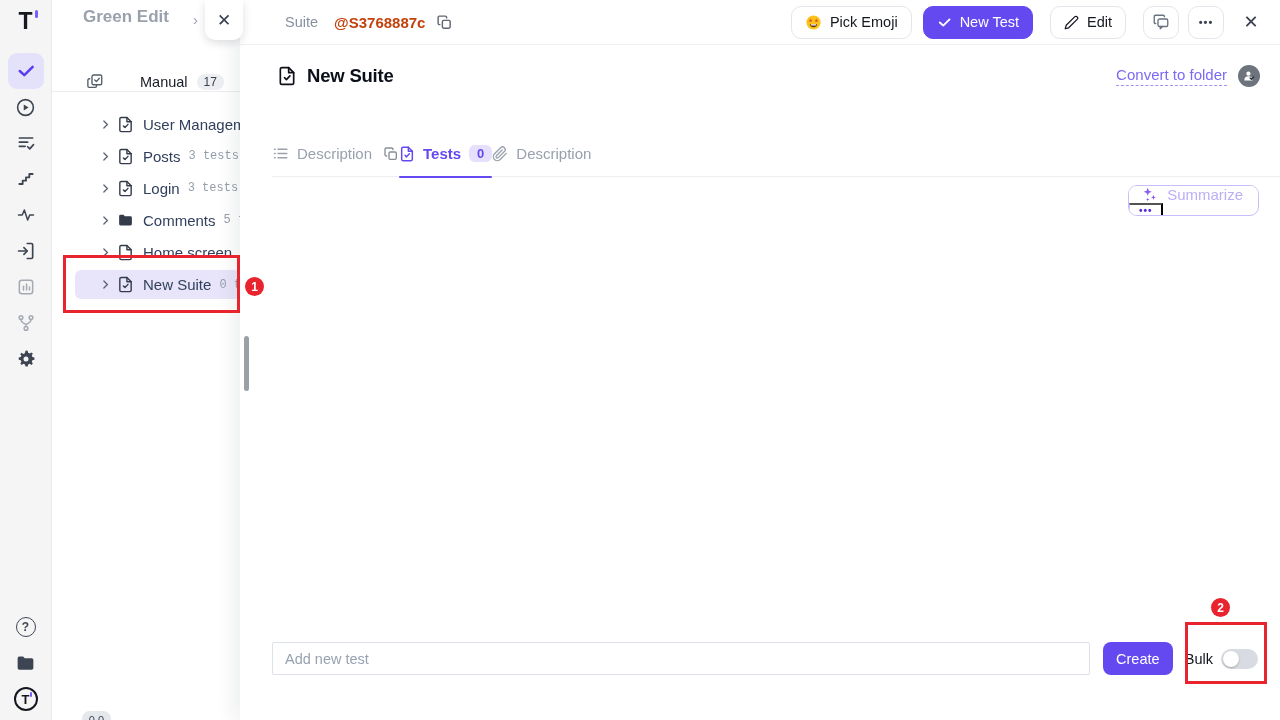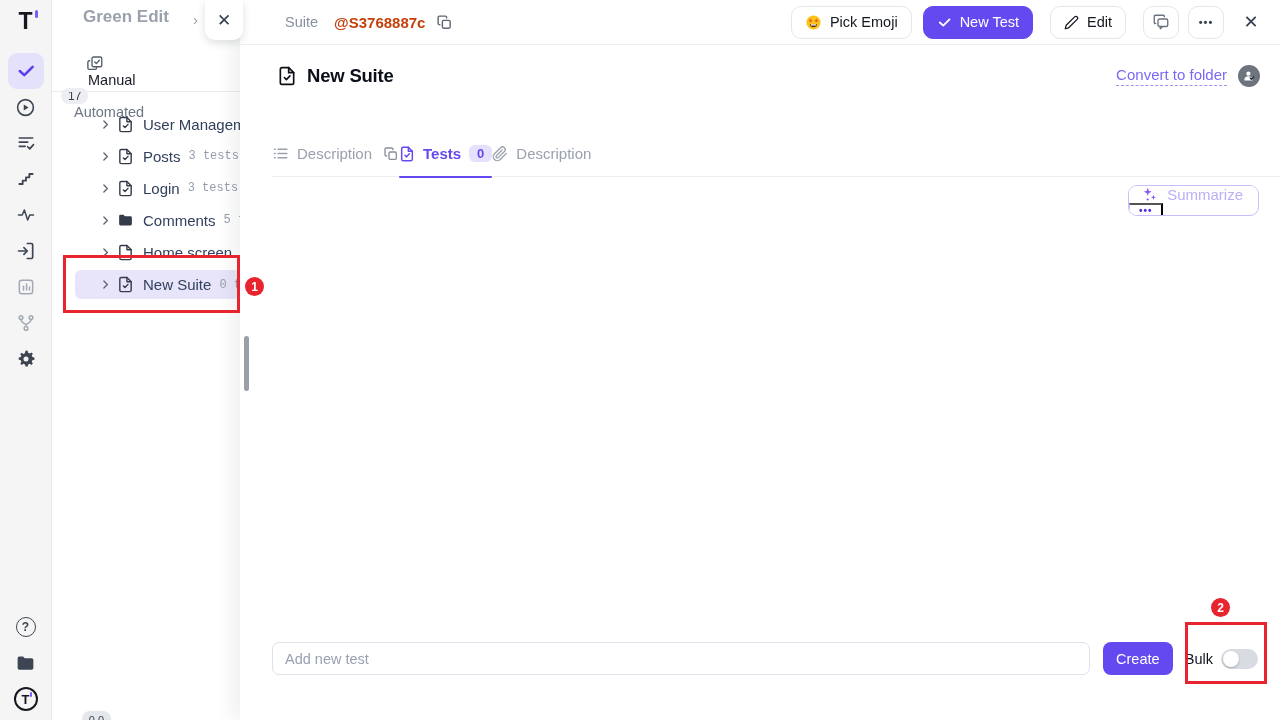--- a/index.html
+++ b/index.html
@@ -20,21 +20,21 @@
   .help-circle { width:20px; height:20px; border:1.8px solid #3e4552; border-radius:50%;
     font-size:12px; font-weight:700; display:flex; align-items:center; justify-content:center; }
   .profile-circle { width:24px; height:24px; border:2.4px solid #15181e; border-radius:50%;
     display:flex; align-items:center; justify-content:center; font-weight:800; font-size:13px; color:#15181e; position:relative;}
   .profile-circle i { position:absolute; right:4px; top:3px; width:2px; height:5px; background:#7a5cff; border-radius:1px;}
 
   
   .tree-panel { position:absolute; left:52px; top:0; width:188px; height:720px; background:#fff; }
   .project-title { position:absolute; left:31px; top:7px; font-size:17px; font-weight:700; color:#9aa1ac; white-space:nowrap;}
   .project-chevron { position:absolute; left:141px; top:11px; font-size:15px; color:#9aa1ac; }
-  .filter-row { position:absolute; left:0; top:54px; width:240px; height:36px; display:flex; align-items:flex-start;flex-direction:column; }
+  .filter-row { position:absolute; left:0; top:54px; width:240px; height:36px; display:flex; align-items:flex-end; }
   .filter-icon { margin-left:34px; color:#555d6a; cursor:pointer; }
   .filter-label { margin-left:36px; font-size:14.5px; color:#171c26; font-weight:500; cursor:pointer;}
   .filter-count { margin-left:9px; background:#eceef1; border-radius:9px; padding:1px 7px; font-size:12px; color:#394150; }
   .filter-label2 { margin-left:22px; font-size:14.5px; color:#6d7684; white-space:nowrap; cursor:pointer;}
   .panel-divider { position:absolute; left:0; top:91px; width:188px; border-top:1px solid #ececef; }
   .rows { position:absolute; left:0; top:108px; width:188px; }
   .tree-row { height:32px; display:flex; align-items:center; padding-left:47px; white-space:nowrap; cursor:pointer; }
   .tree-row .chev { color:#5c6470; flex:0 0 auto; }
   .tree-row .ticon { margin-left:5px; color:#353c49; flex:0 0 auto; }
   .tree-row .tlabel { margin-left:9px; font-size:15px; color:#32405d; }
@@ -87,21 +87,21 @@
     border:1px solid #cbbdf9; border-radius:9px; overflow:hidden; background:#fff;flex-direction:column; }
   .summarize-btn { display:flex; align-items:center; gap:9px; padding:0 15px 0 12px;
     background:#fff; border:none; cursor:pointer; font-family:inherit; }
   .summarize-btn .sp { color:#8a5bf6; }
   .summarize-btn .lbl { font-size:15px; color:#bcaef6; }
   .summarize-more { width:34px; border-left:1px solid #cbbdf9; background:#fff; display:flex;
     align-items:center; justify-content:center; cursor:pointer; }
   .summarize-more .dots { color:#5429e0; font-size:10px; }
 
   .footer { position:absolute; left:32px; right:22px; bottom:45px; display:flex; align-items:center; }
-  .new-test-input { flex:1; height:33px; border:1px solid #dde1e9; border-radius:7px; padding:0 12px;
+  .new-test-input { flex:1; height:33px; border:1px solid #dde1e9; border-radius:2px; padding:0 12px;
     font-size:14.5px; font-family:inherit; color:#1a212e; margin-right:13px; outline:none; }
   .new-test-input::placeholder { color:#98a1b1; }
   .create-btn { width:70px; height:33px; background:#6448f0; color:#fff; border:none; border-radius:8px;
     font-size:14.5px; font-family:inherit; cursor:pointer; }
   .bulk-label { margin-left:12px; font-size:14.5px; color:#0e131c; }
   .toggle { margin-left:8px; width:37px; height:20px; border-radius:10px; background:#d8dbe2; position:relative; cursor:pointer; }
   .toggle .knob { position:absolute; left:2px; top:2px; width:16px; height:16px; border-radius:50%;
     background:#fff; box-shadow:0 1px 2px rgba(0,0,0,.25); }
 
   

